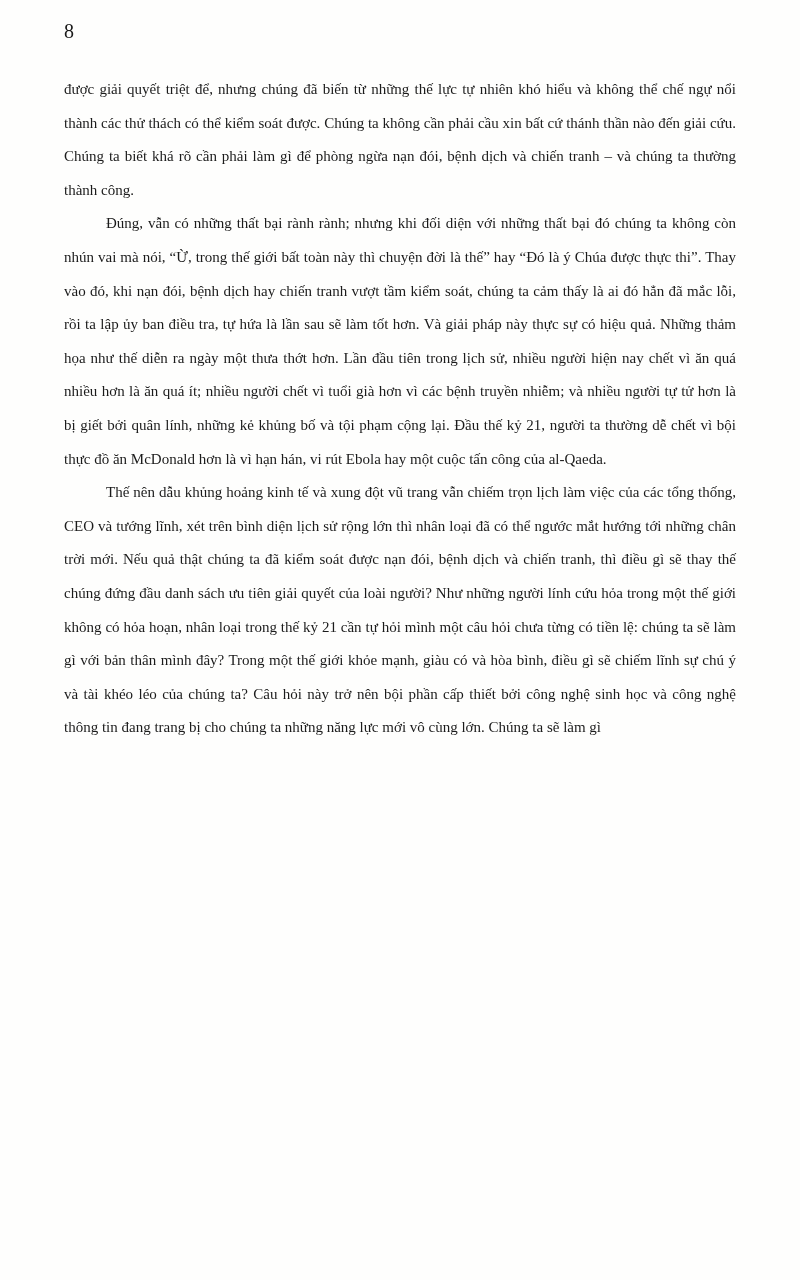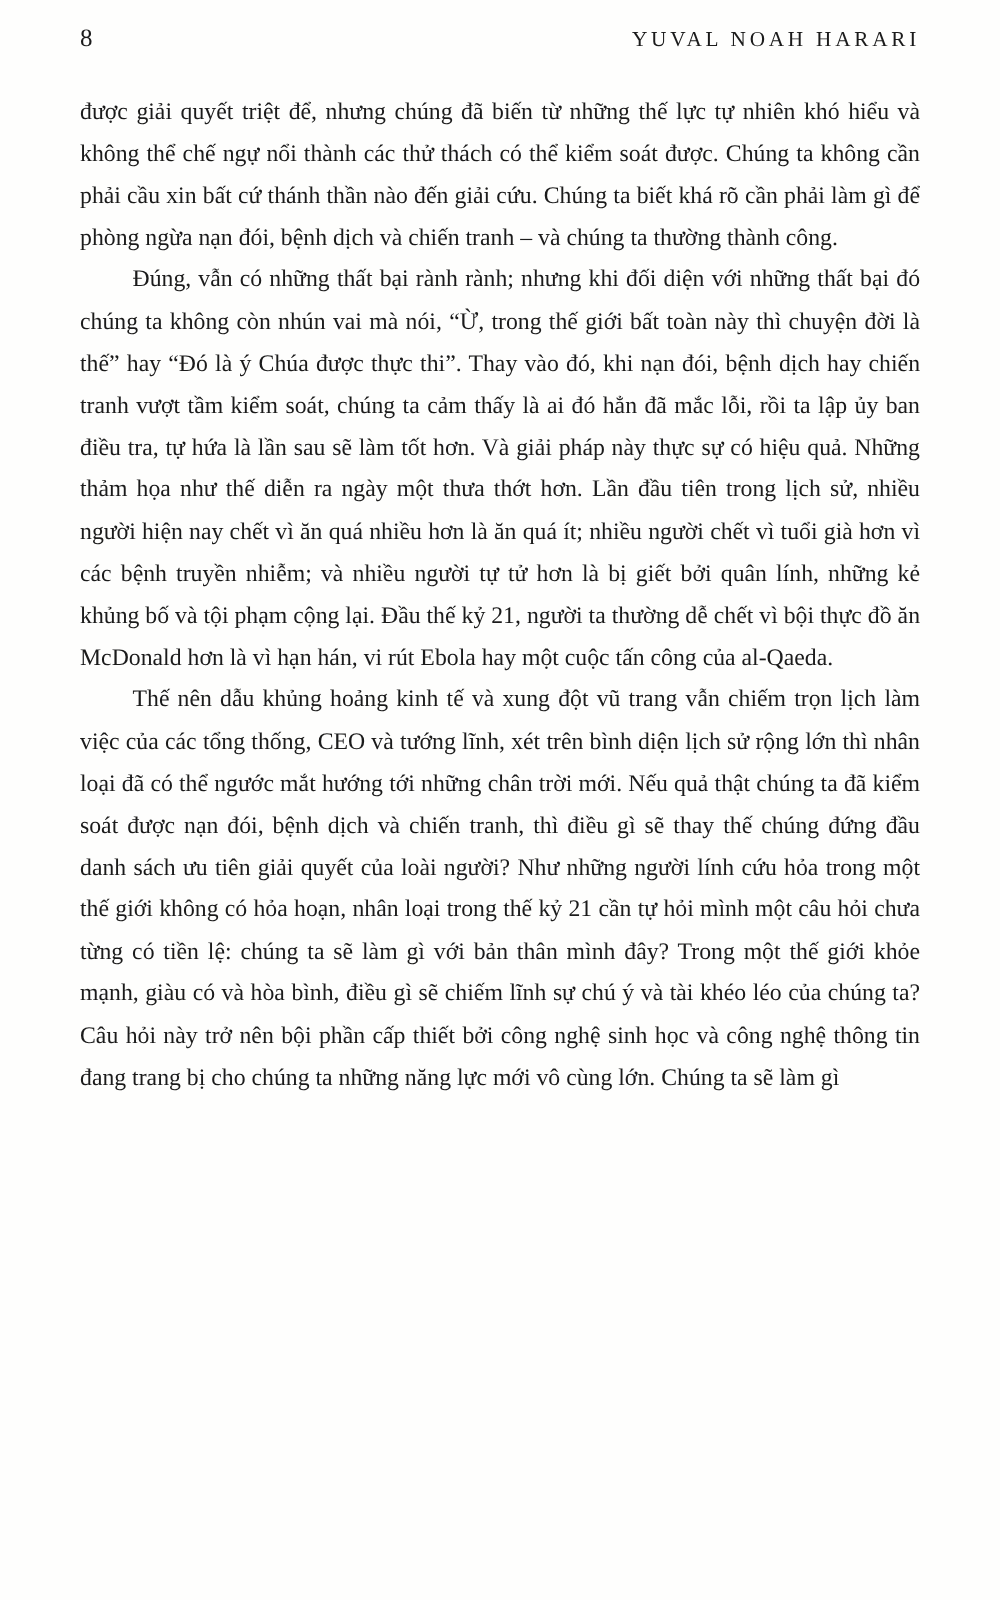--- a/index.html
+++ b/index.html
@@ -31,37 +31,36 @@
     font-size: 20px;
     font-weight: 400;
   }
   .running-header {
     font-size: 17px;
     letter-spacing: 3px;
     font-weight: 400;
   }
   .page-body p {
     margin: 0;
-    font-size: 19px;
+    font-size: 15px;
     line-height: 33.6px;
     text-align: justify;
     text-justify: inter-word;
     font-family: Liberation Serif, serif;
   }
   .page-body p.indent {
     text-indent: 42px;
   }
 </style>
 </head>
 <body>
 
 <div class="page">
   <header class="page-header">
     <span class="page-number">8</span>
-    <span class="running-header">YUVAL NOAH HARARI</span>
   </header>
 
   <main class="page-body">
     <p class="para">được giải quyết triệt để, nhưng chúng đã biến từ những thế lực tự nhiên khó hiểu và không thể chế ngự nổi thành các thử thách có thể kiểm soát được. Chúng ta không cần phải cầu xin bất cứ thánh thần nào đến giải cứu. Chúng ta biết khá rõ cần phải làm gì để phòng ngừa nạn đói, bệnh dịch và chiến tranh – và chúng ta thường thành công.</p>
     <p class="para indent">Đúng, vẫn có những thất bại rành rành; nhưng khi đối diện với những thất bại đó chúng ta không còn nhún vai mà nói, “Ừ, trong thế giới bất toàn này thì chuyện đời là thế” hay “Đó là ý Chúa được thực thi”. Thay vào đó, khi nạn đói, bệnh dịch hay chiến tranh vượt tầm kiểm soát, chúng ta cảm thấy là ai đó hẳn đã mắc lỗi, rồi ta lập ủy ban điều tra, tự hứa là lần sau sẽ làm tốt hơn. Và giải pháp này thực sự có hiệu quả. Những thảm họa như thế diễn ra ngày một thưa thớt hơn. Lần đầu tiên trong lịch sử, nhiều người hiện nay chết vì ăn quá nhiều hơn là ăn quá ít; nhiều người chết vì tuổi già hơn vì các bệnh truyền nhiễm; và nhiều người tự tử hơn là bị giết bởi quân lính, những kẻ khủng bố và tội phạm cộng lại. Đầu thế kỷ 21, người ta thường dễ chết vì bội thực đồ ăn McDonald hơn là vì hạn hán, vi rút Ebola hay một cuộc tấn công của al-Qaeda.</p>
     <p class="para indent">Thế nên dẫu khủng hoảng kinh tế và xung đột vũ trang vẫn chiếm trọn lịch làm việc của các tổng thống, CEO và tướng lĩnh, xét trên bình diện lịch sử rộng lớn thì nhân loại đã có thể ngước mắt hướng tới những chân trời mới. Nếu quả thật chúng ta đã kiểm soát được nạn đói, bệnh dịch và chiến tranh, thì điều gì sẽ thay thế chúng đứng đầu danh sách ưu tiên giải quyết của loài người? Như những người lính cứu hỏa trong một thế giới không có hỏa hoạn, nhân loại trong thế kỷ 21 cần tự hỏi mình một câu hỏi chưa từng có tiền lệ: chúng ta sẽ làm gì với bản thân mình đây? Trong một thế giới khỏe mạnh, giàu có và hòa bình, điều gì sẽ chiếm lĩnh sự chú ý và tài khéo léo của chúng ta? Câu hỏi này trở nên bội phần cấp thiết bởi công nghệ sinh học và công nghệ thông tin đang trang bị cho chúng ta những năng lực mới vô cùng lớn. Chúng ta sẽ làm gì</p>
   </main>
 </div>
 
 </body></html>

